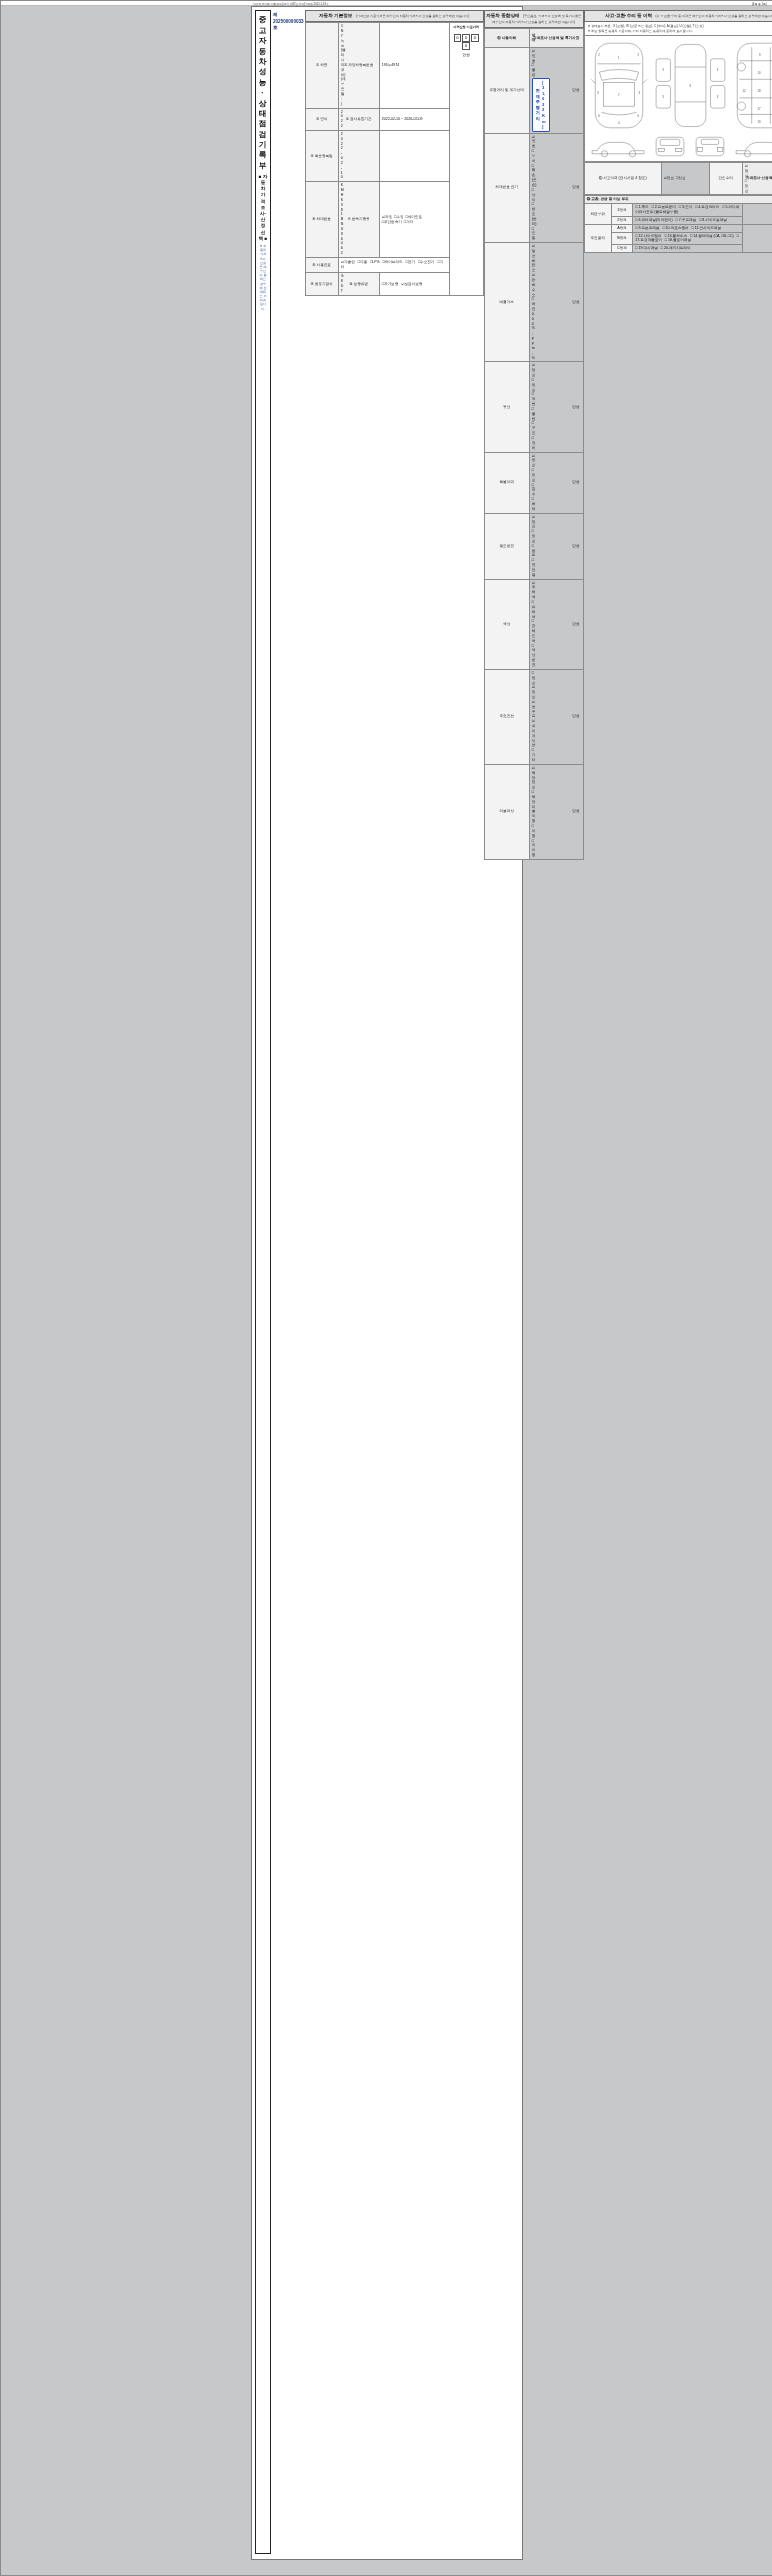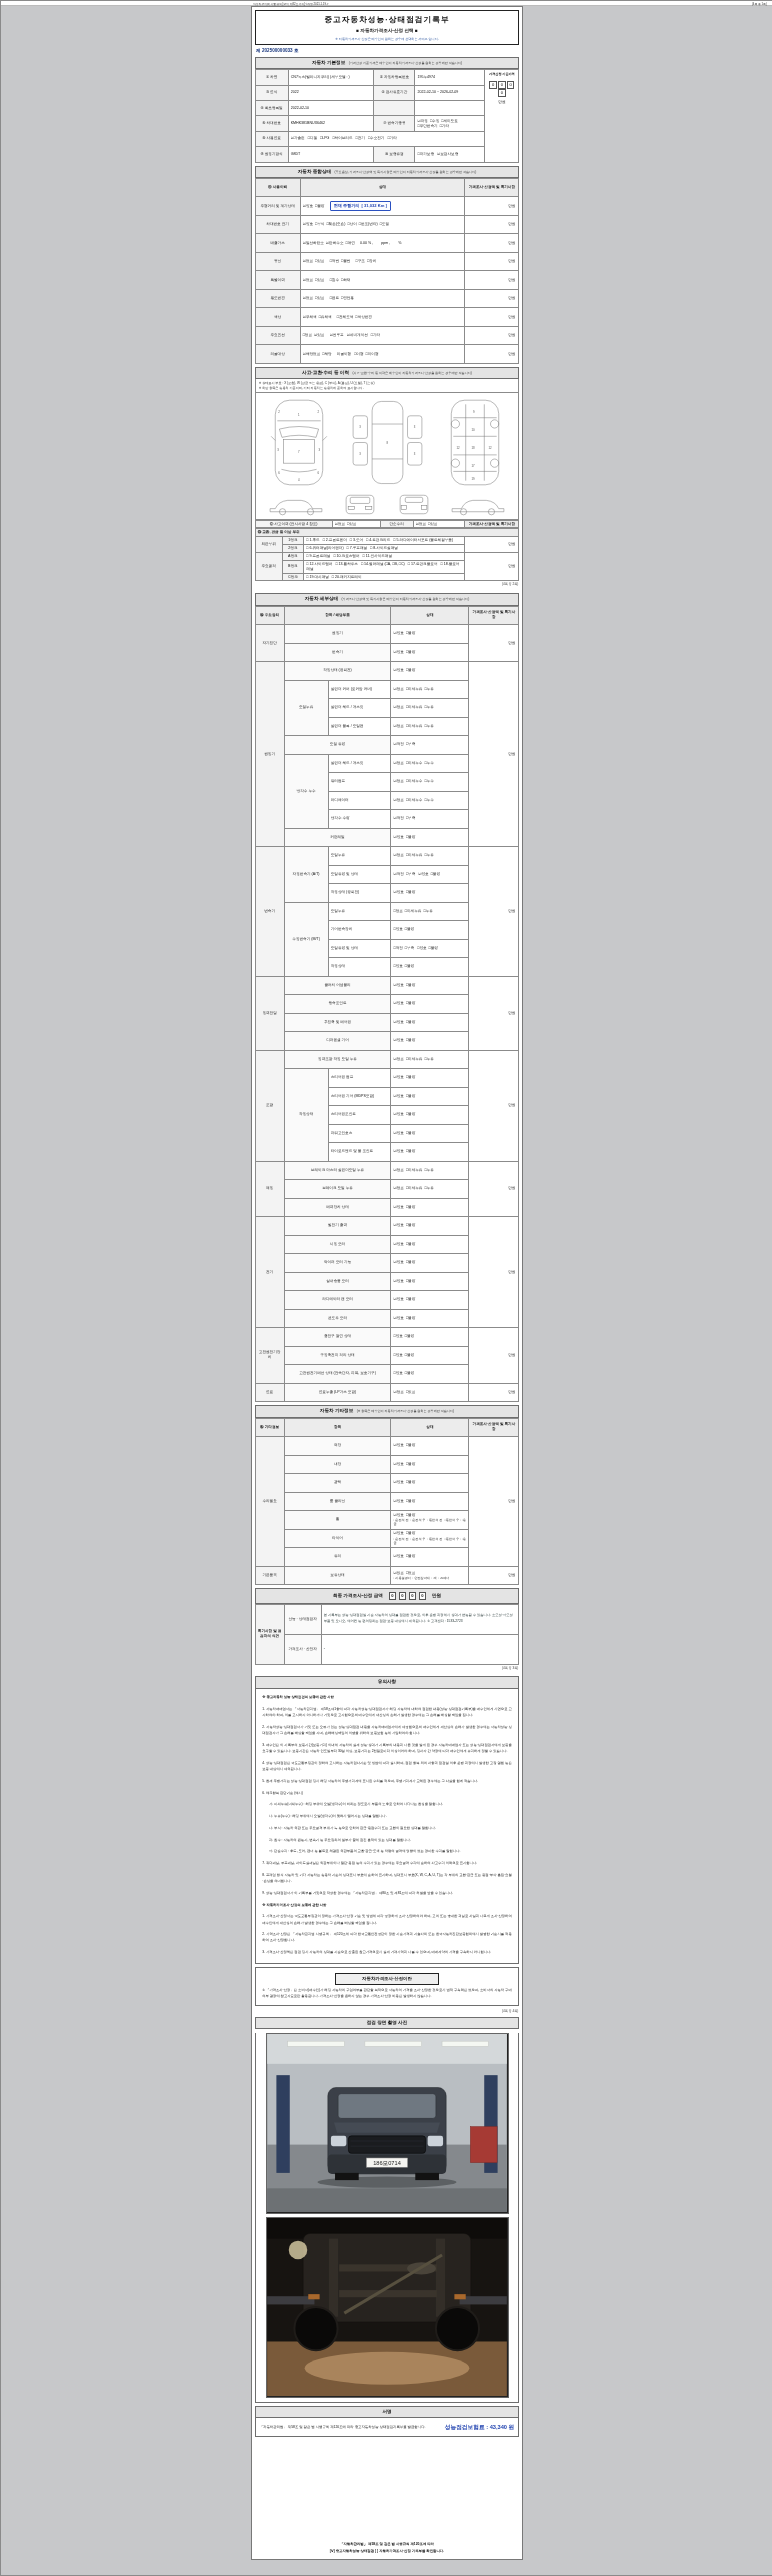--- a/index.html
+++ b/index.html
@@ -1,21 +1,21 @@
 <!DOCTYPE html>
 <html style="font-size:8.2px"><head>
 <meta charset="utf-8">
 <style>
   html,body{margin:0;padding:0;background:#c7c8ca;}
   .canvas{position:relative;width:773px;height:2576px;background:#c7c8ca;border:0.5px solid #8a8a8a;box-sizing:border-box;
           font-family:"Liberation Sans","DejaVu Sans",sans-serif;color:#111;overflow:hidden;}
   .topstrip{position:absolute;top:0;left:0;right:0;height:5.2px;background:#ffffff;border-bottom:0.5px solid #bcbcbc;
             font-size:2.8px;color:#333;display:flex;justify-content:space-between;padding:0.5px 5.2px 0 252px;box-sizing:border-box;}
   .sheet{position:absolute;left:250px;top:5.2px;width:272px;height:2554px;background:#fff;border:0.5px solid #787878;
-         box-sizing:border-box;padding:2.6px 2.6px 5.2px;display:flex;flex-direction:column;font-size:3.6px;line-height:1.35;}
+         box-sizing:border-box;padding:2.6px 2.6px 5.2px;display:flex;flex-direction:row;font-size:3.6px;line-height:1.35;}
   
   .titlebox{border:0.7px solid #222;padding:4.6px 3.1px 3.6px;text-align:center;}
   .doc-title{font-size:7.7px;font-weight:bold;letter-spacing:1px;}
   .doc-sub{font-size:4.6px;font-weight:bold;margin-top:2.6px;}
   .doc-note{font-size:3.1px;color:#26509c;margin-top:2.1px;}
   .doc-no{font-size:4.6px;font-weight:bold;color:#17357d;text-align:left;margin:2.6px 1px 2.6px 1.5px;}
   
   .sec{margin-bottom:3.1px;}
   .bar{background:#e4e4e4;border:0.5px solid #6e6e6e;text-align:center;font-weight:bold;font-size:4.6px;padding:2.1px 1px;}
   .bar .note{font-weight:normal;font-size:3.1px;color:#333;margin-left:2.1px;}

